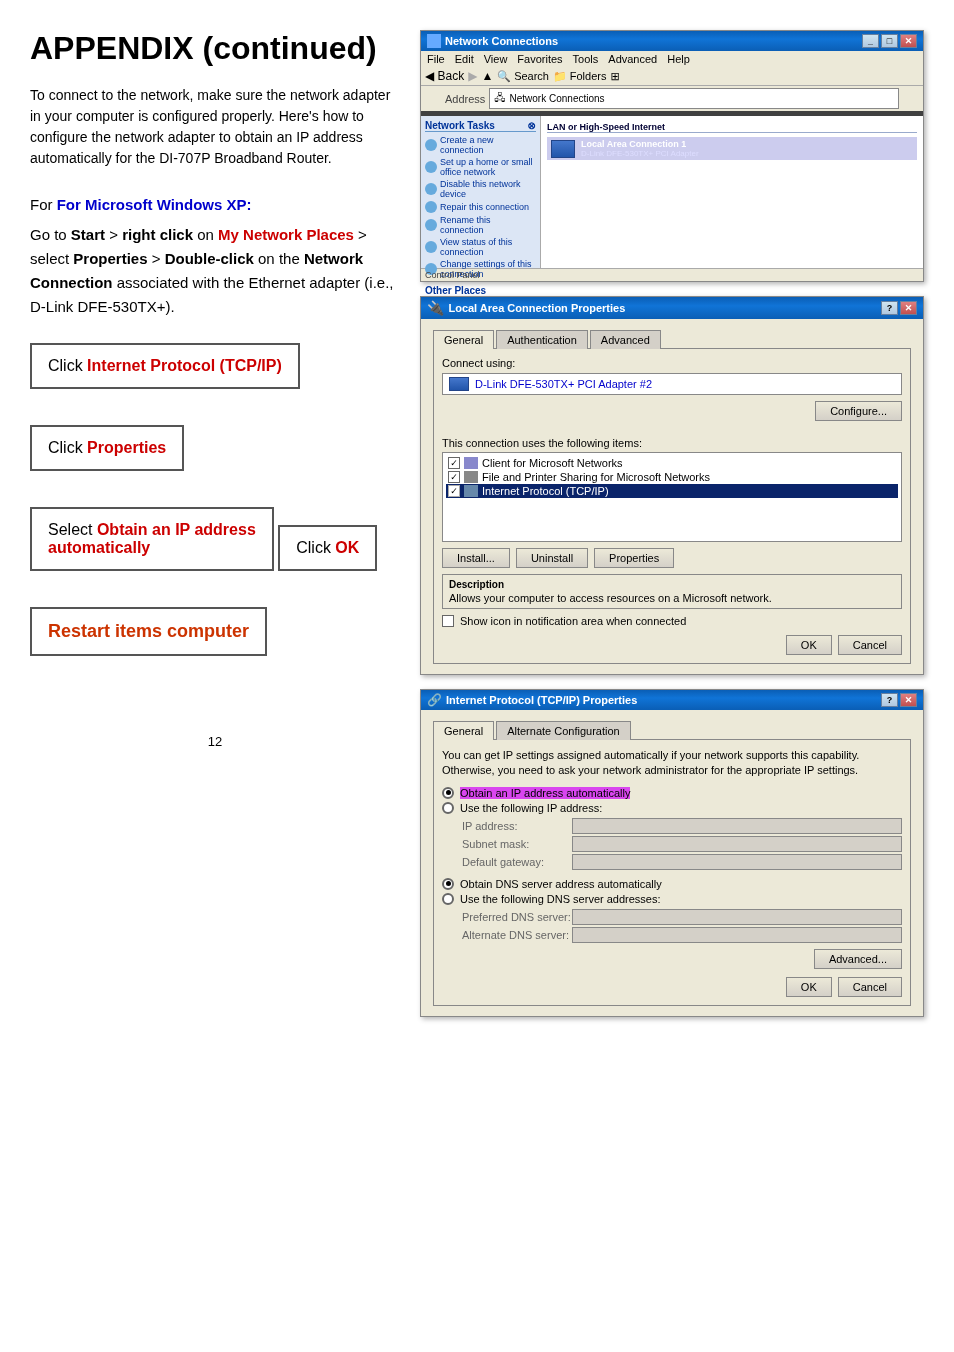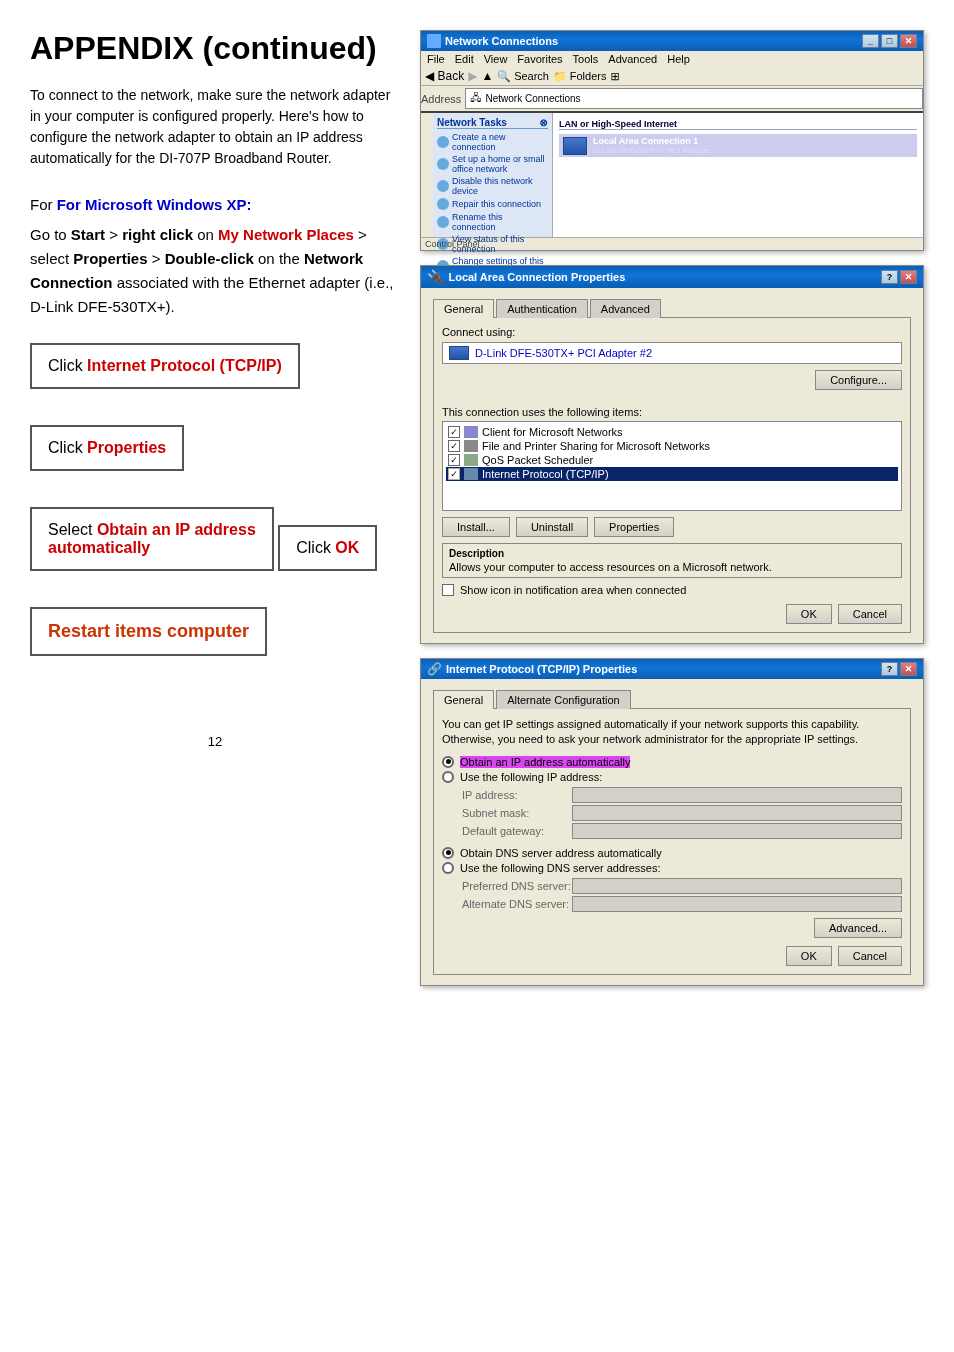--- a/index.html
+++ b/index.html
@@ -180,30 +180,29 @@
       gap: 10px;
       padding: 2px 6px;
       font-size: 11px;
       background: #ece9d8;
     }
 
     .netconn-addressbar {
       display: flex;
       align-items: center;
       gap: 4px;
-      padding: 2px 0;
+      padding: 2px 24px;
       font-size: 11px;
       background: #ece9d8;
-      border-bottom: 2px solid #404040;
+      border-bottom: 5px solid #404040;
     }
 
     .netconn-content {
       display: flex;
-      height: 124px;
-      padding-left: 12px;
+      height: 152px;
     }
 
     .netconn-tasks {
       width: 120px;
       background: #dce6f5;
       border-right: 1px solid #aaa;
       padding: 4px;
       font-size: 10px;
     }
 
@@ -692,25 +691,20 @@
           <div class="items-list">
             <div class="list-item-row">
               <div class="checkbox-icon checked"></div>
               <div class="list-item-icon" style="background:#8888cc;"></div>
               <span>Client for Microsoft Networks</span>
             </div>
             <div class="list-item-row">
               <div class="checkbox-icon checked"></div>
               <div class="list-item-icon" style="background:#888;"></div>
               <span>File and Printer Sharing for Microsoft Networks</span>
-            </div>
-            <div class="list-item-row">
-              <div class="checkbox-icon checked"></div>
-              <div class="list-item-icon" style="background:#88aa88;"></div>
-              <span>QoS Packet Scheduler</span>
             </div>
             <div class="list-item-row selected">
               <div class="checkbox-icon checked" style="border-color:#aaa;"></div>
               <div class="list-item-icon" style="background:#6688aa;"></div>
               <span>Internet Protocol (TCP/IP)</span>
             </div>
           </div>
           <div class="btn-row">
             <button class="win-small-btn">Install...</button>
             <button class="win-small-btn">Uninstall</button>

